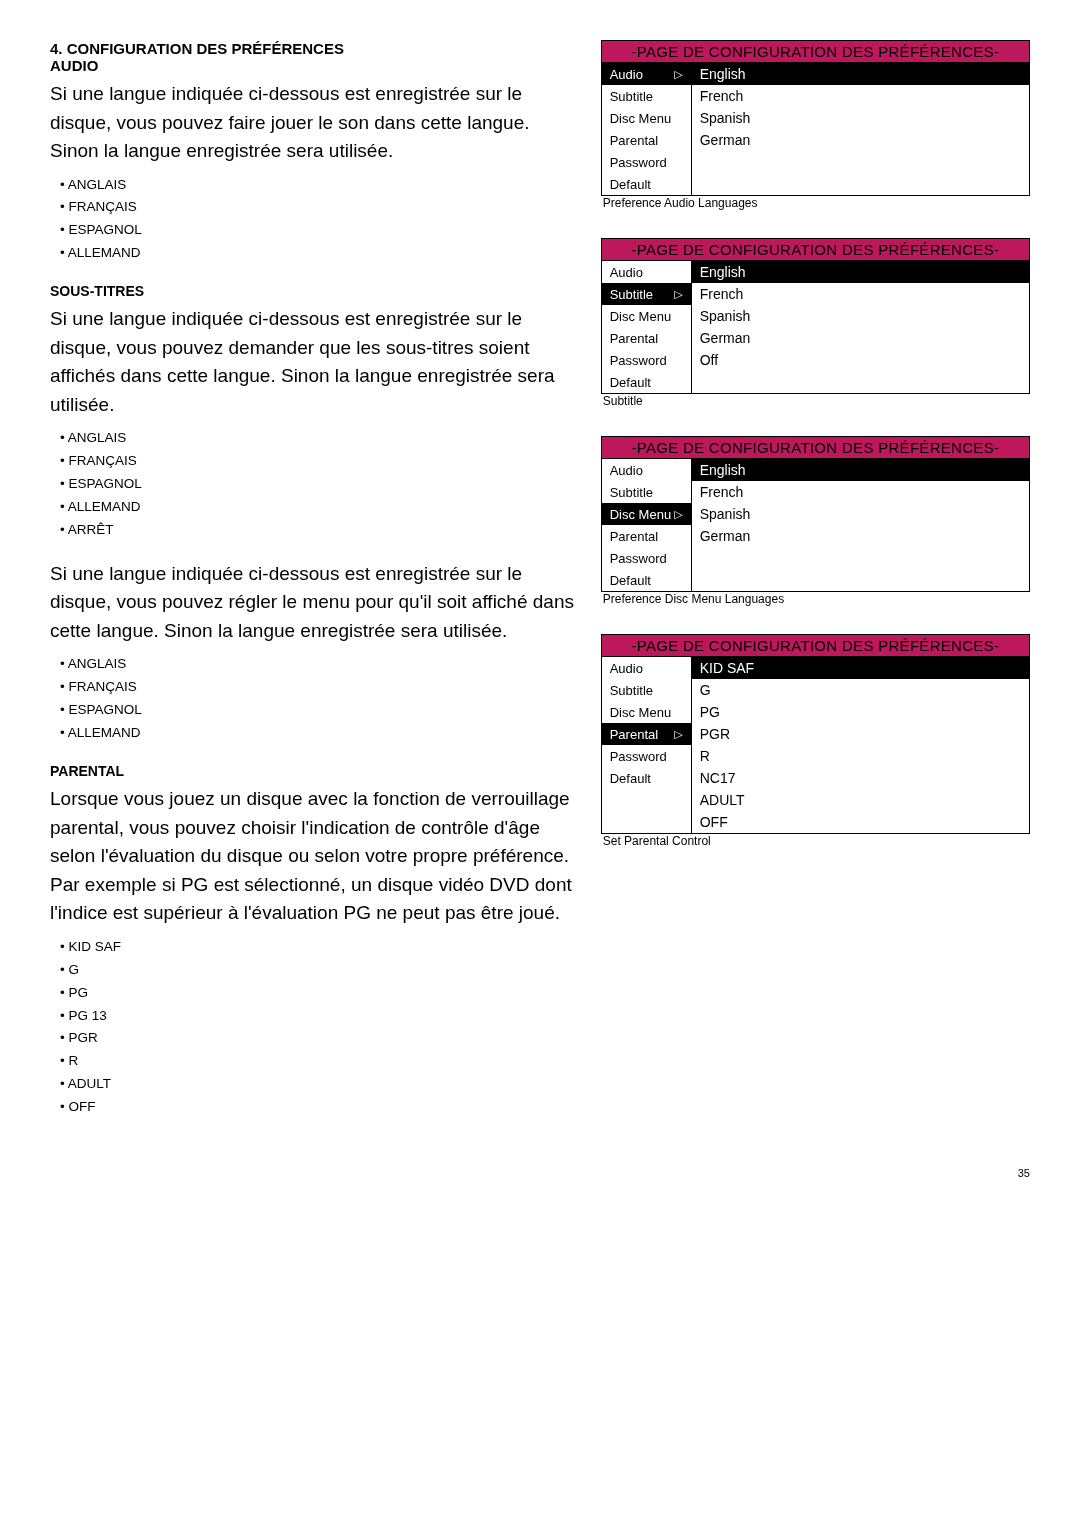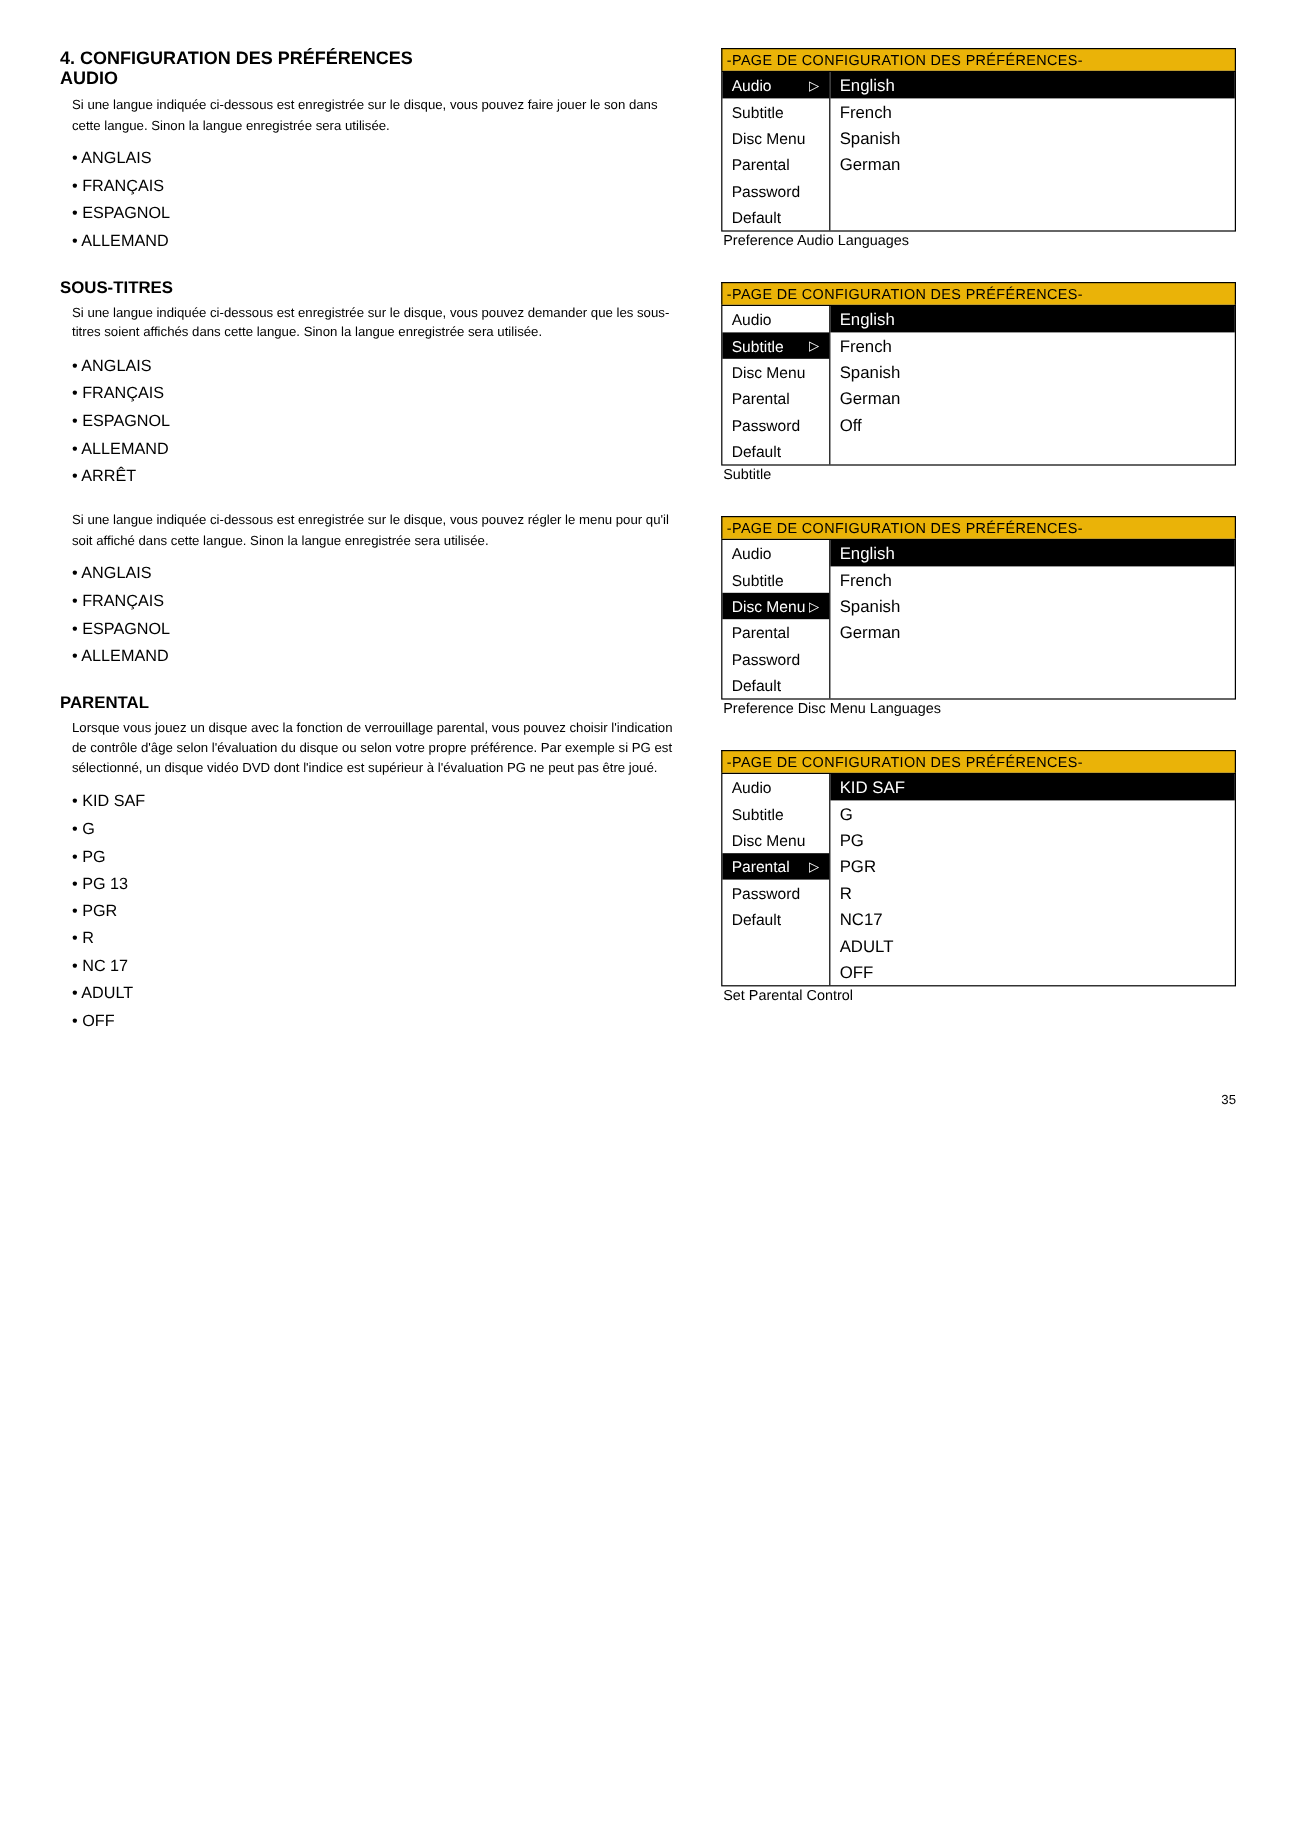--- a/index.html
+++ b/index.html
@@ -30,24 +30,23 @@
       font-weight: bold;
       text-transform: uppercase;
       margin-bottom: 6px;
     }
     h3 {
       font-size: 14px;
       font-weight: bold;
       margin-bottom: 6px;
     }
     p {
-      font-size: 11px;
+      font-size: 19px;
       line-height: 1.5;
       margin-bottom: 8px;
-      margin-left: 10px;
     }
     ul {
       list-style: none;
       margin-left: 10px;
       margin-bottom: 16px;
     }
     ul li::before {
       content: "• ";
     }
     ul li {
@@ -55,26 +54,27 @@
       line-height: 1.7;
     }
     .section {
       margin-bottom: 18px;
     }
     
     .panel-wrapper {
       margin-bottom: 28px;
     }
     .panel-header {
-      font-size: 12px;
+      font-size: 15px;
+      text-align: center;
       border-top: 1px solid #000;
       border-left: 1px solid #000;
       border-right: 1px solid #000;
       padding: 2px 4px;
-      background: #eab308;
+      background: #be185d;
       letter-spacing: 0.3px;
     }
     .panel-box {
       border: 1px solid #000;
       display: flex;
     }
     .panel-left {
       border-right: 1px solid #000;
       min-width: 90px;
     }
@@ -164,21 +164,20 @@
     <div class="section">
       <h3>PARENTAL</h3>
       <p>Lorsque vous jouez un disque avec la fonction de verrouillage parental, vous pouvez choisir l'indication de contrôle d'âge selon l'évaluation du disque ou selon votre propre préférence.  Par exemple si PG est sélectionné, un disque vidéo DVD dont l'indice est supérieur à l'évaluation PG ne peut pas être joué.</p>
       <ul>
         <li>KID SAF</li>
         <li>G</li>
         <li>PG</li>
         <li>PG 13</li>
         <li>PGR</li>
         <li>R</li>
-        <li>NC 17</li>
         <li>ADULT</li>
         <li>OFF</li>
       </ul>
     </div>
 
   </div>
 
   <div class="right-col">
 
     <div class="panel-wrapper">

